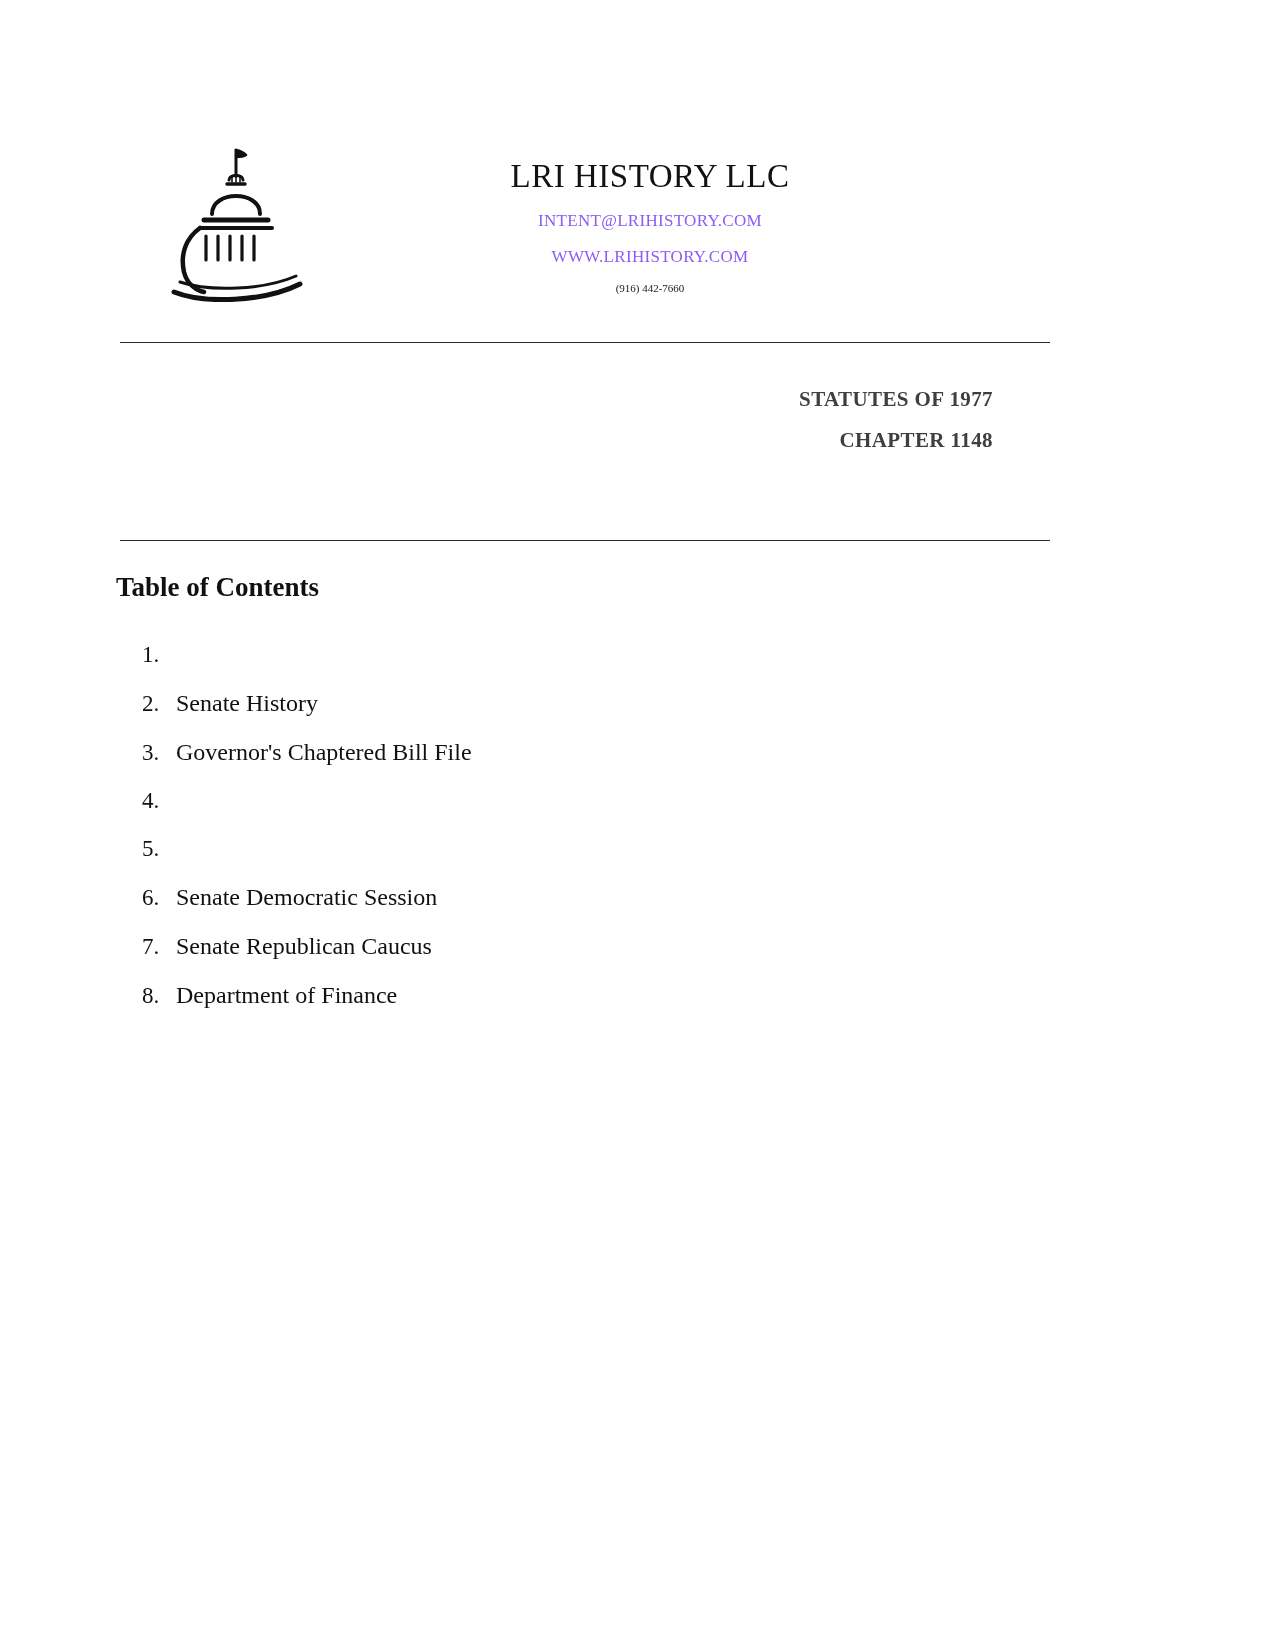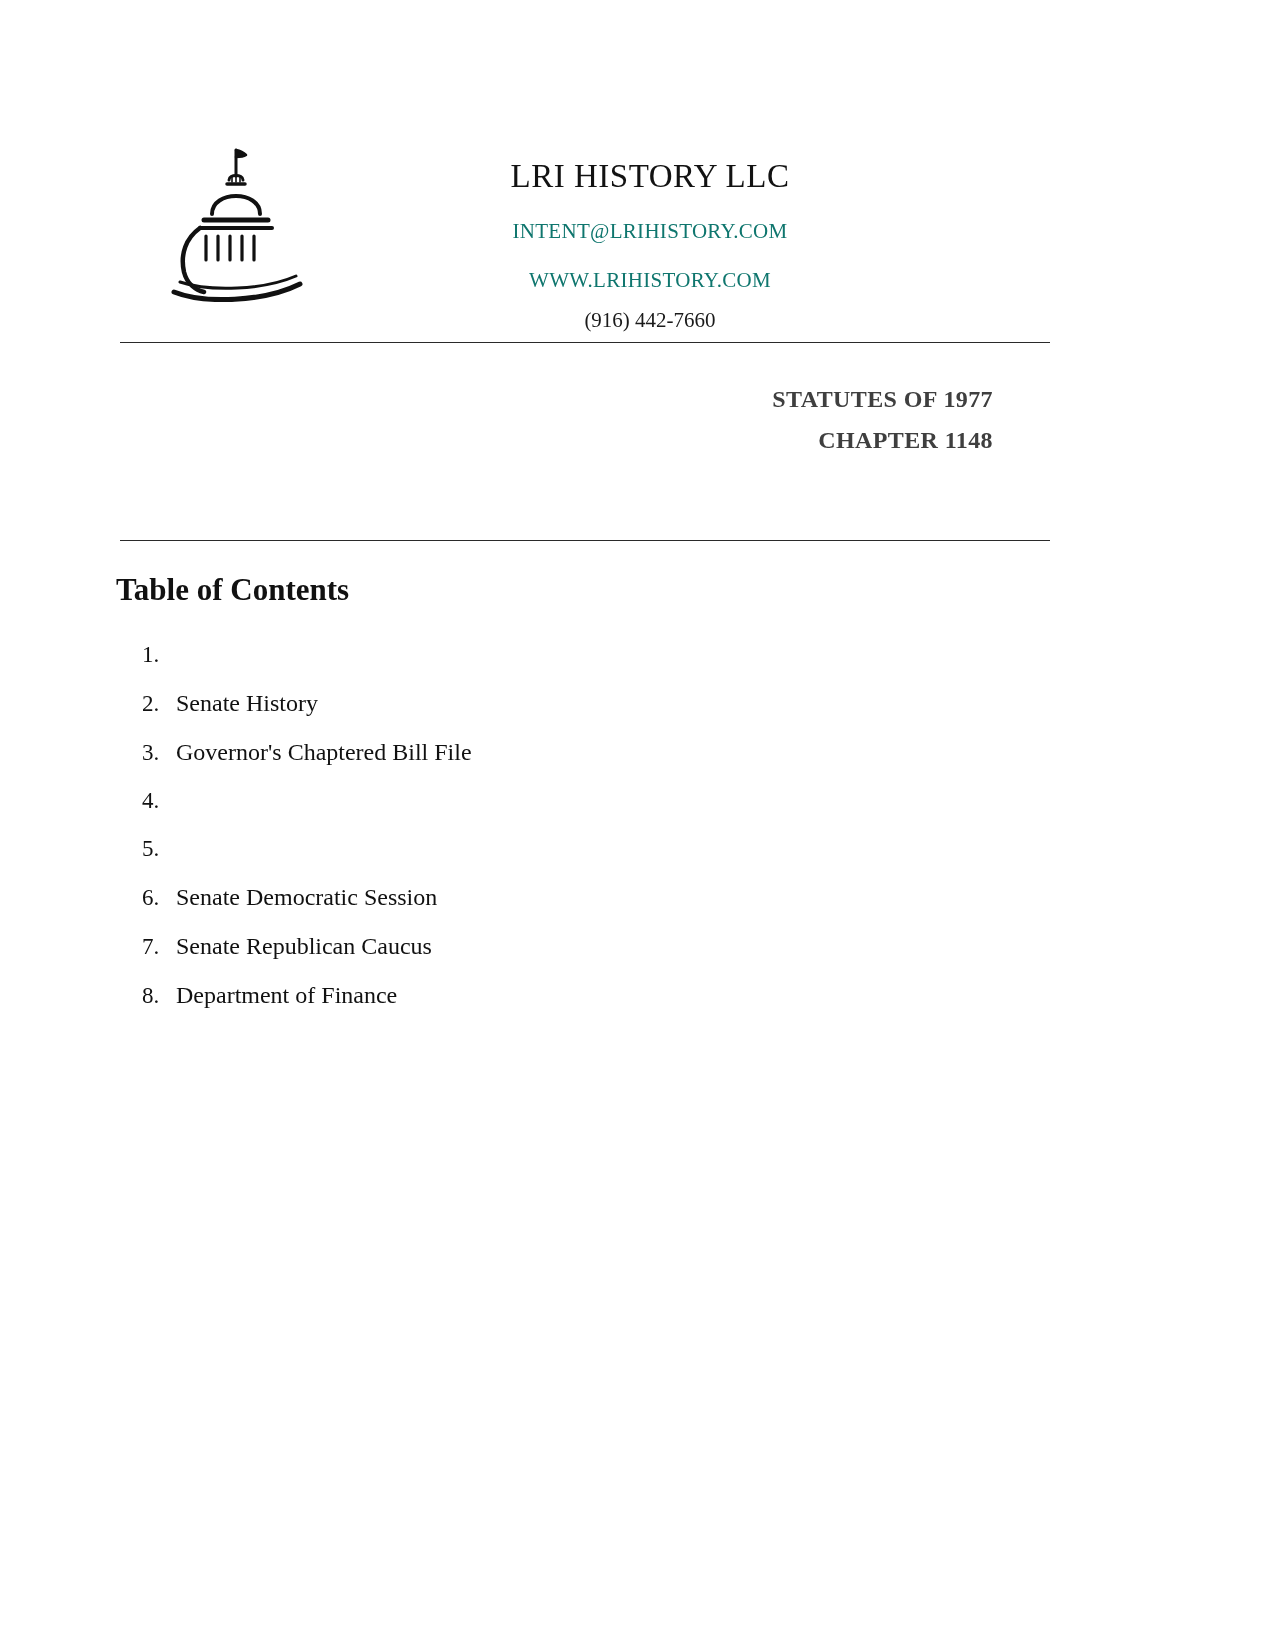--- a/index.html
+++ b/index.html
@@ -58,30 +58,30 @@
     font-size: 33px;
     letter-spacing: 0.5px;
     color: #121212;
     margin: 22px 0 0 0;
     font-variant: small-caps;
     text-transform: uppercase;
   }
 
   .org-line {
     font-family: "Liberation Serif", serif;
-    font-size: 21px;
+    font-size: 17px;
     letter-spacing: 0.3px;
-    color: #0f766e;
-    margin-top: 24px;
+    color: #8b5cf6;
+    margin-top: 16px;
     text-transform: uppercase;
   }
 
   .org-phone {
     font-family: "Liberation Serif", serif;
-    font-size: 21px;
+    font-size: 11px;
     color: #1a1a1a;
     margin-top: 15px;
   }
 
   
   .rule {
     position: absolute;
     left: 120px;
     width: 930px;
     height: 1px;
@@ -95,34 +95,34 @@
     position: absolute;
     top: 363px;
     left: 120px;
     width: 873px;
     text-align: right;
     color: #3d3d3d;
   }
   .heading-line {
     font-family: "Liberation Serif", serif;
     font-weight: bold;
-    font-size: 24px;
+    font-size: 21px;
     letter-spacing: 0.4px;
     line-height: 41px;
     color: #3f3f3f;
   }
 
   
   .toc-title {
     position: absolute;
     top: 556px;
     left: 116px;
     font-family: "Liberation Serif", serif;
     font-weight: bold;
-    font-size: 31px;
+    font-size: 27px;
     color: #111111;
     text-align: center;
   }
 
   .toc-list {
     position: absolute;
     top: 615px;
     left: 116px;
     width: 800px;
     margin: 0;

